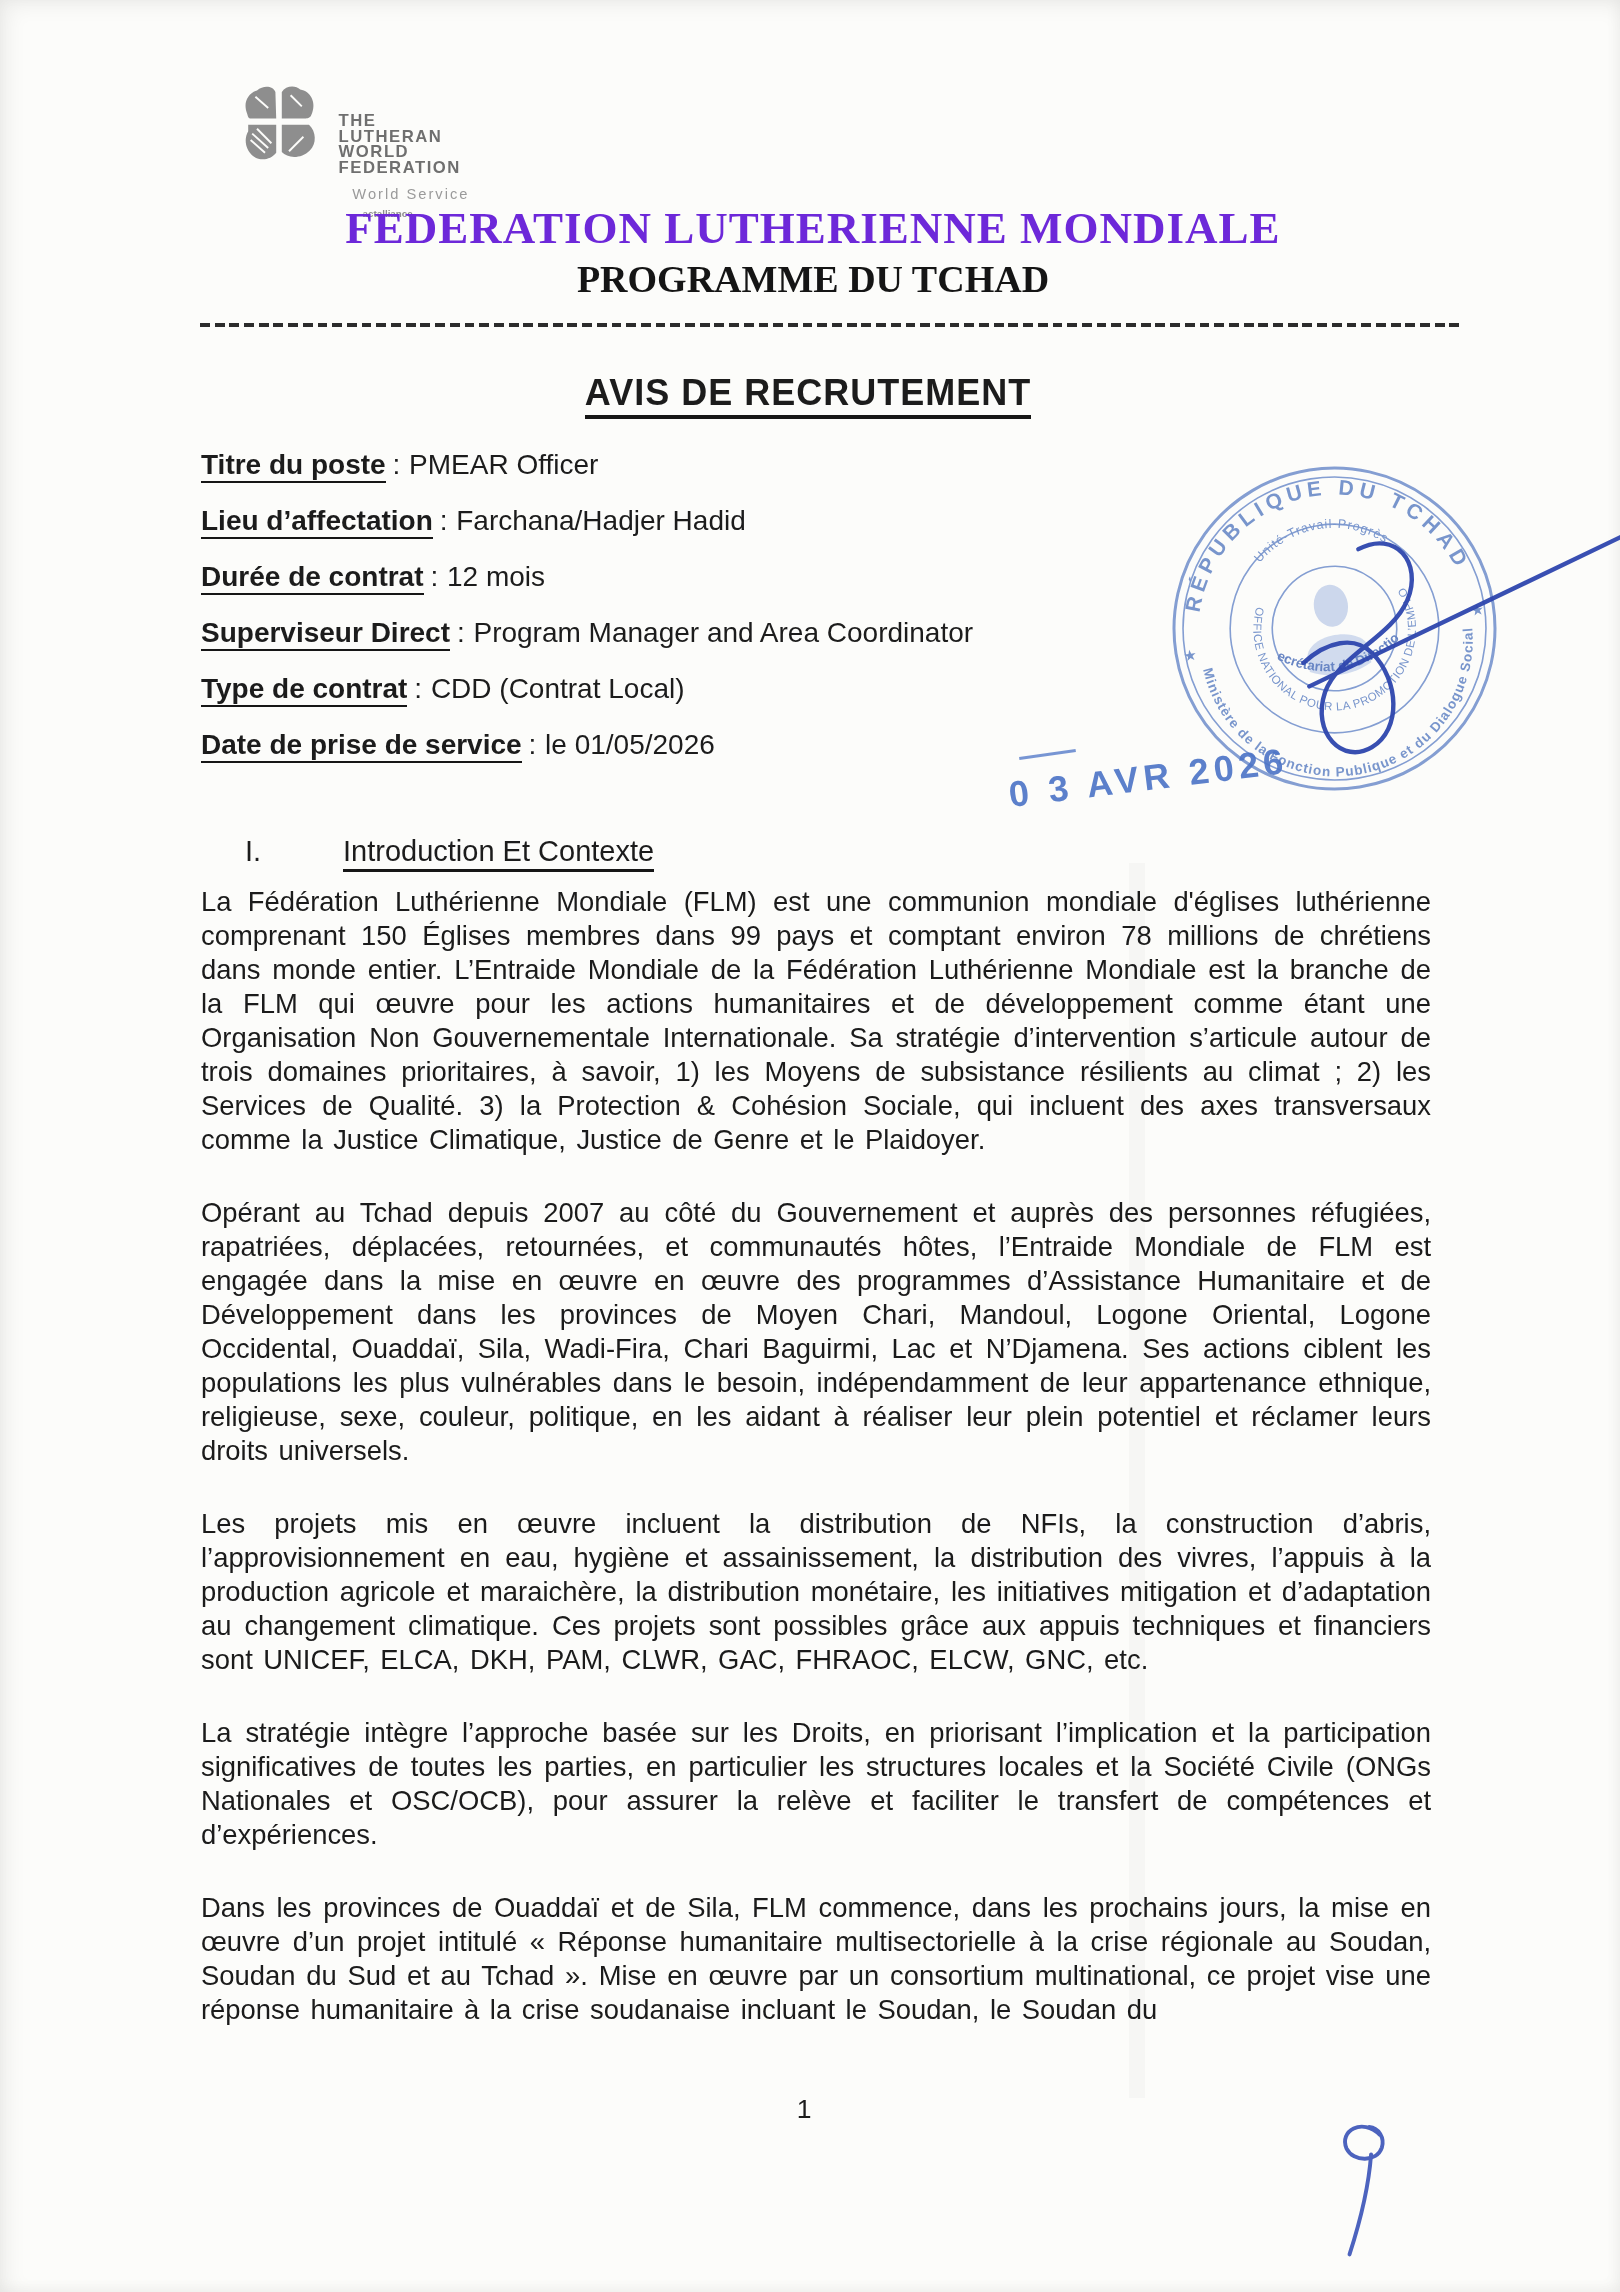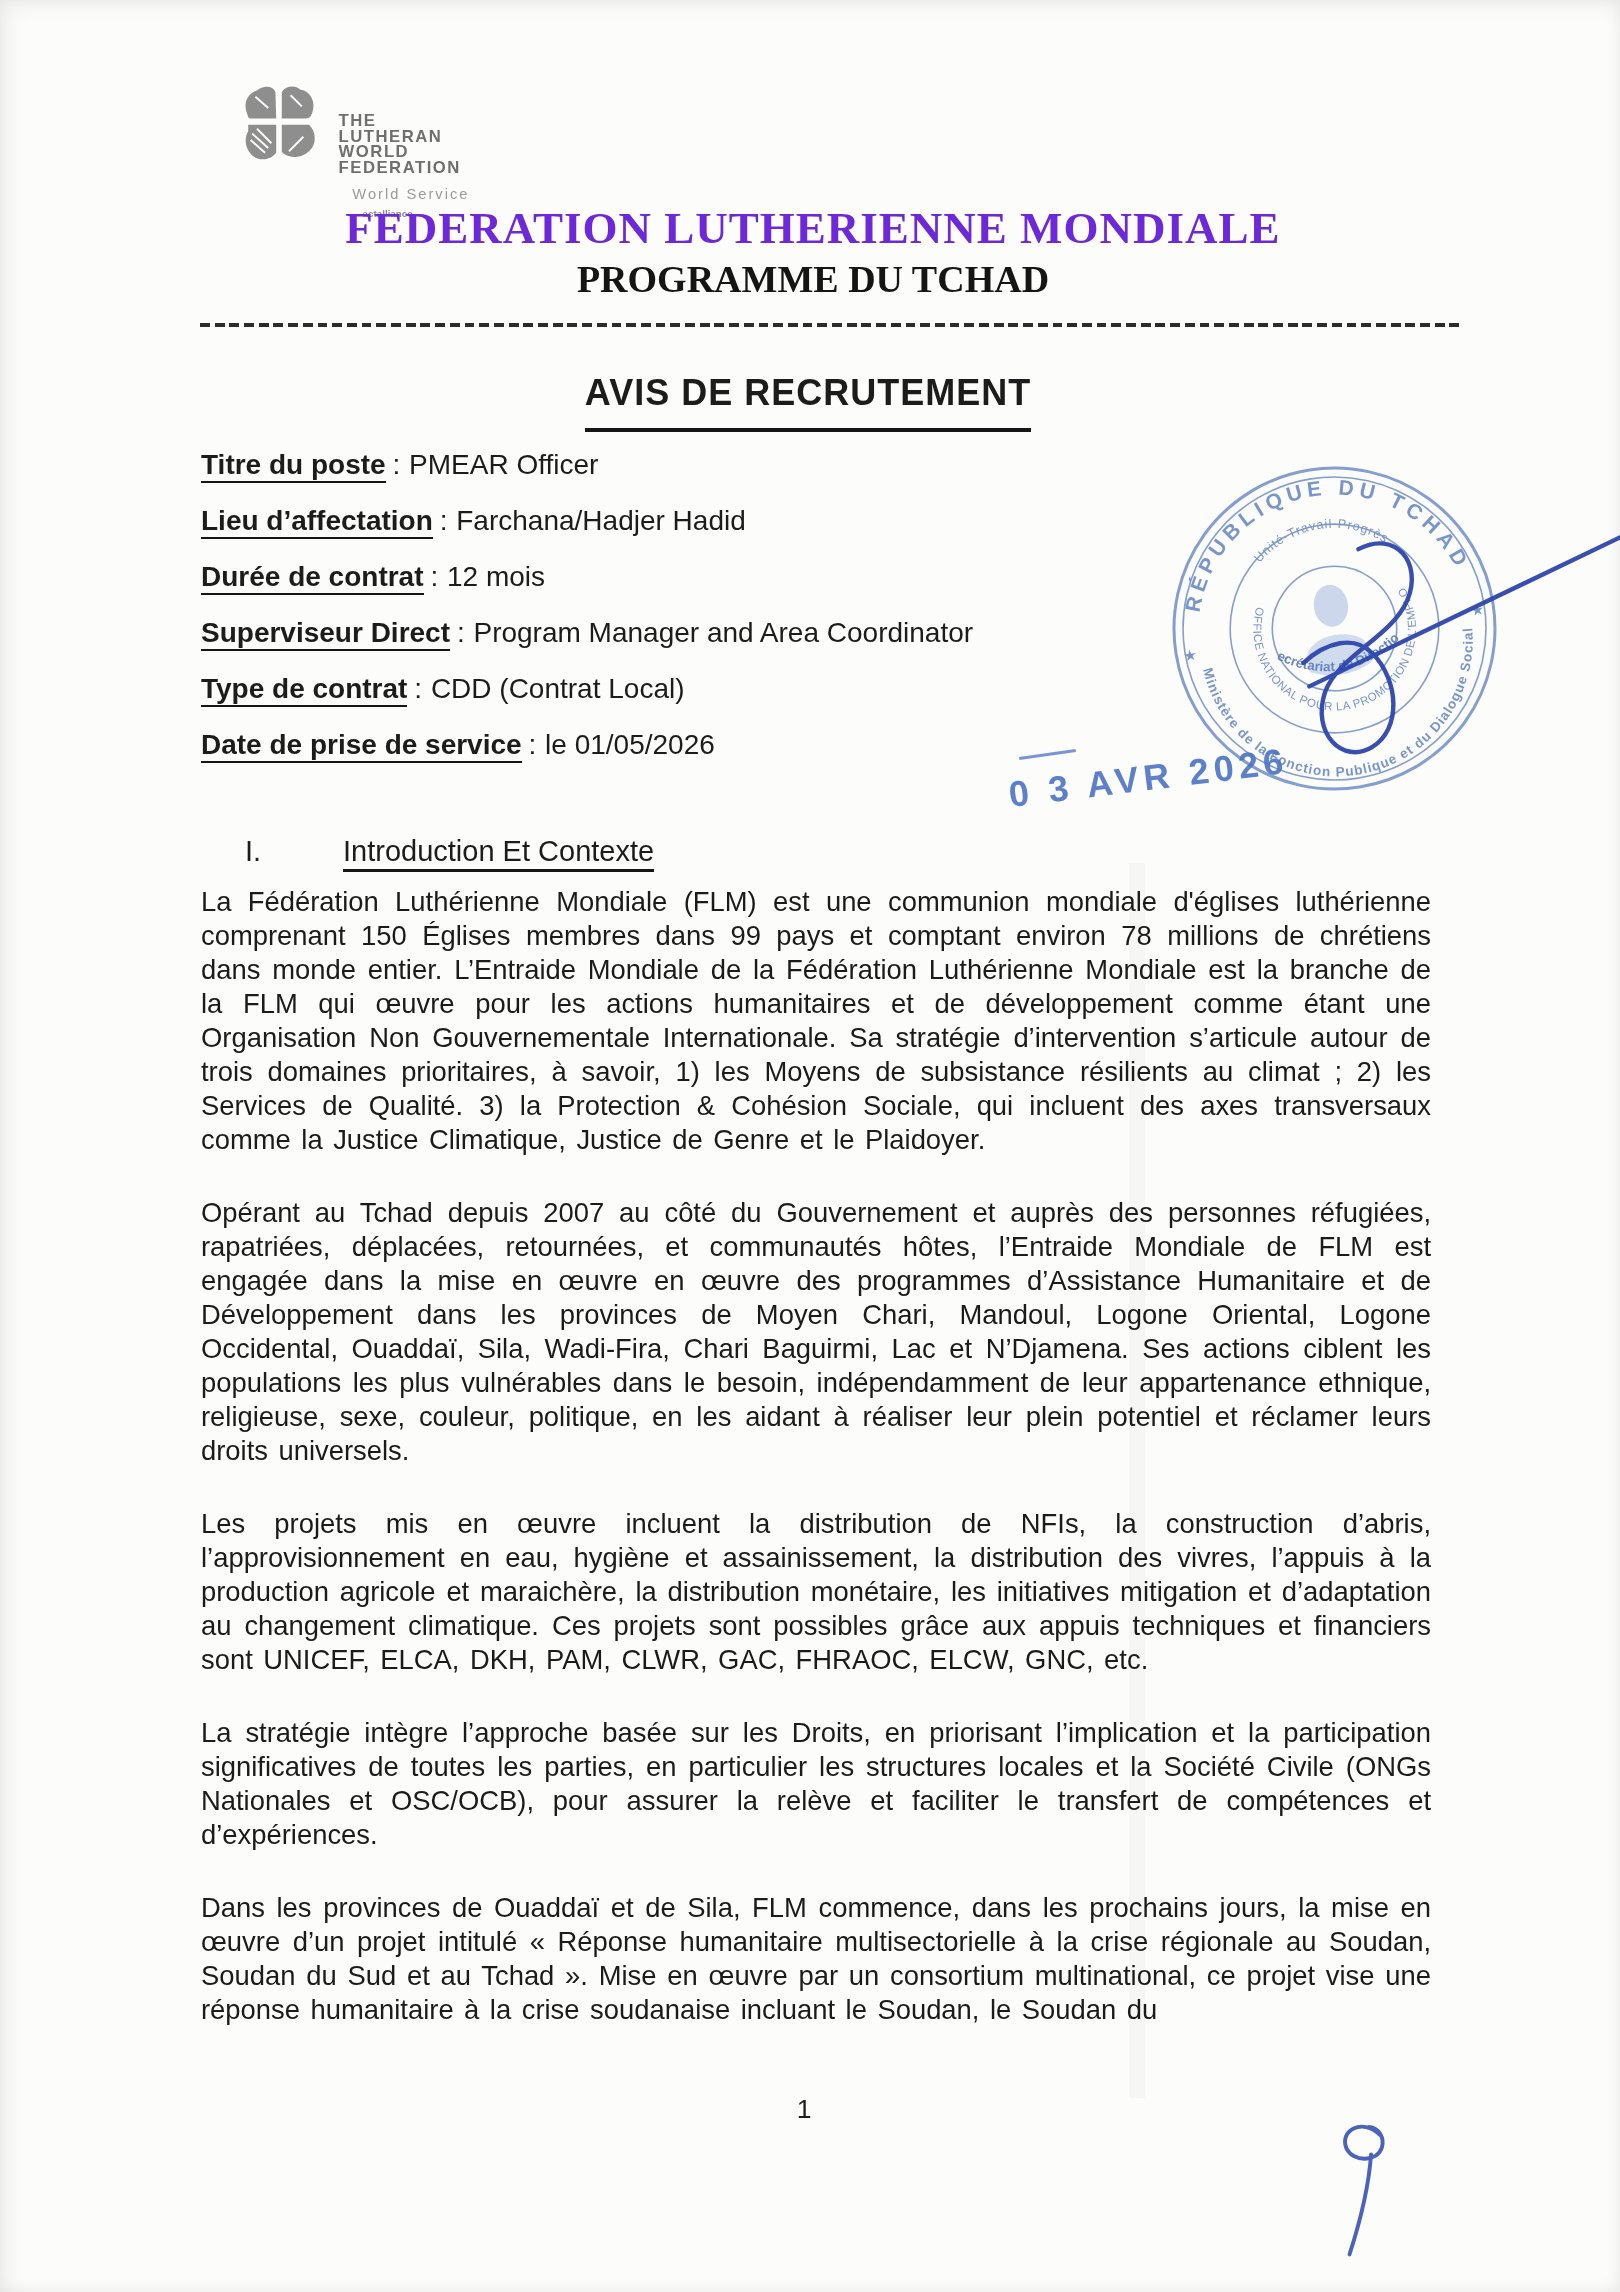--- a/index.html
+++ b/index.html
@@ -19,21 +19,21 @@
   .alliance{margin-top:5.9px;margin-left:24px;font-size:9.8px;color:#8d8d8d;font-weight:700;}
   
   .doc-title{position:absolute;left:29px;width:1568px;top:202px;text-align:center;
     font-family:"Liberation Serif",serif;font-weight:bold;font-size:45px;letter-spacing:1px;color:#6d28d9;}
   .doc-subtitle{position:absolute;left:29px;width:1568px;top:257px;text-align:center;
     font-family:"Liberation Serif",serif;font-weight:bold;font-size:38px;color:#151515;}
   .dashed-sep{position:absolute;left:200px;top:323px;width:1262px;height:3.9px;
     background:repeating-linear-gradient(to right,#2c2c2c 0 9.8px,transparent 9.8px 14.7px);}
   .avis-heading{position:absolute;left:29px;width:1558px;top:372px;text-align:center;}
   .avis-heading span{font-size:36px;font-weight:bold;letter-spacing:1px;
-    border-bottom:4.9px solid #161616;padding-bottom:14px;display:inline-block;}
+    border-bottom:4.9px solid #161616;padding-bottom:1px;display:inline-block;}
   
   .fields{position:absolute;left:201px;top:449px;}
   .field-row{height:56px;font-size:28px;white-space:nowrap;}
   .field-label{font-weight:bold;border-bottom:2.9px solid #161616;padding-bottom:1px;}
   .field-sep{margin:0 8.8px 0 6.9px;}
   
   .stamp{position:absolute;left:1169px;top:463px;width:331px;height:331px;
     transform:rotate(-9deg);opacity:0.93;}
   .date-stamp{position:absolute;left:1008px;top:757px;transform:rotate(-7deg);
     font-size:36px;font-weight:bold;letter-spacing:4.9px;color:#4b73c6;opacity:0.9;white-space:nowrap;}

